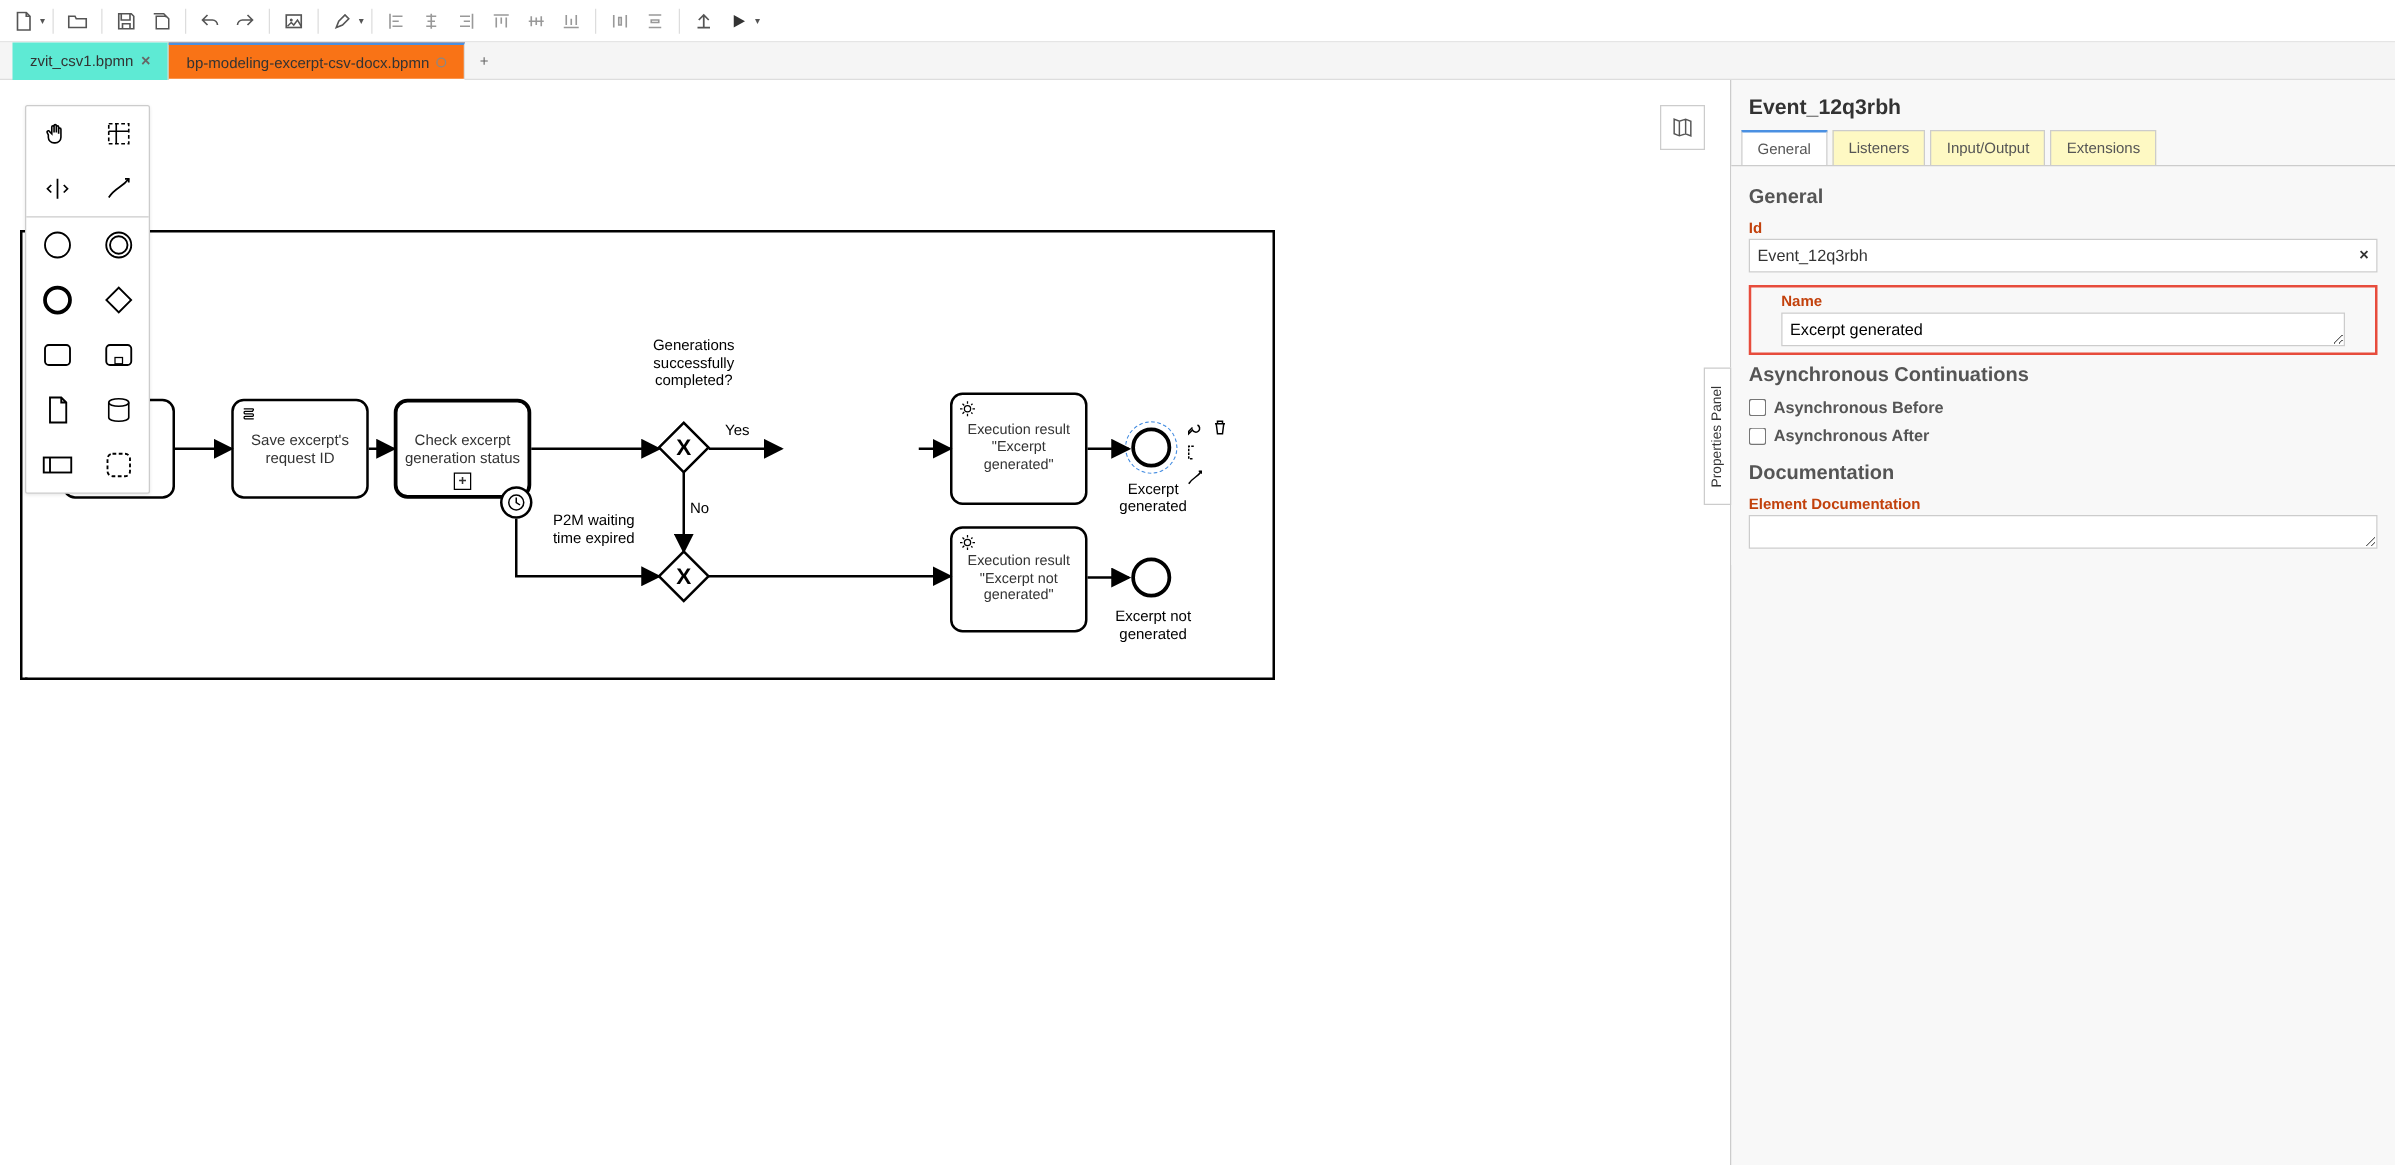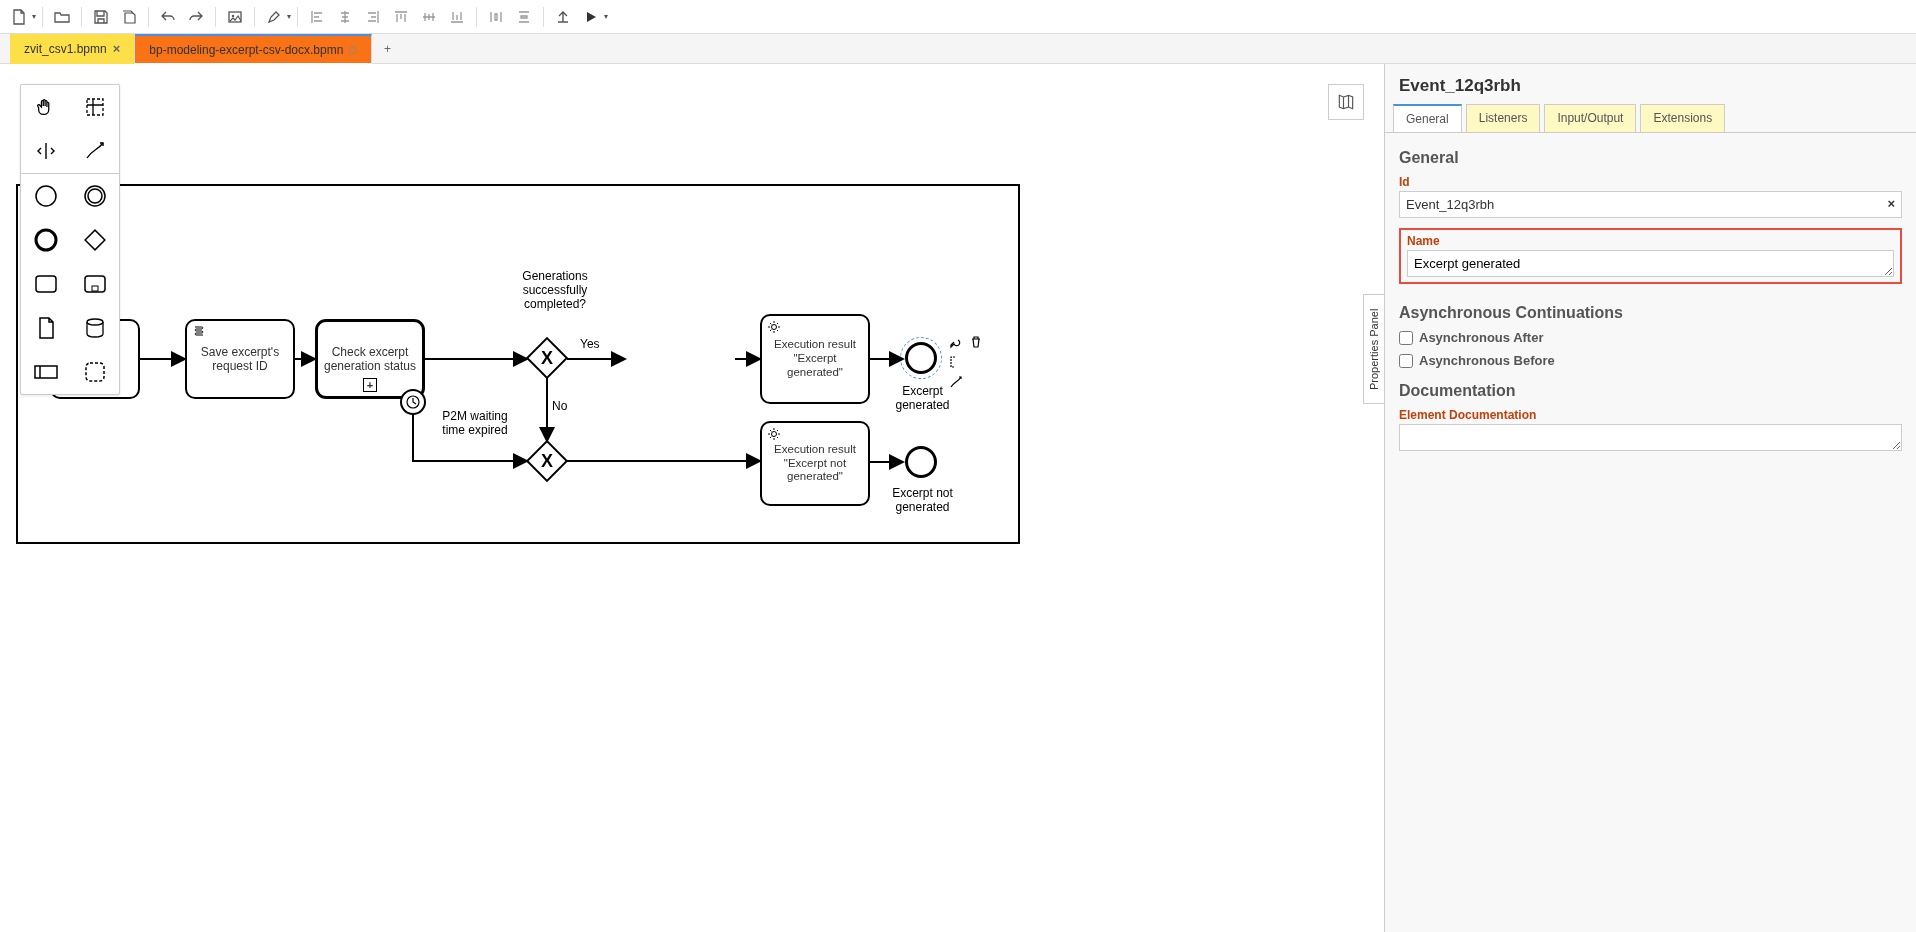--- a/index.html
+++ b/index.html
@@ -6,21 +6,21 @@
 body { font-size: 12px; color: #333; overflow: hidden; }
 
 
 .toolbar { display: flex; align-items: center; height: 34px; border-bottom: 1px solid #ddd; padding: 0 6px; gap: 2px; background: #fff; }
 .tb-btn { width: 26px; height: 26px; display:flex; align-items:center; justify-content:center; cursor:pointer; color:#555; border-radius:2px; }
 .tb-sep { width:1px; height:20px; background:#ddd; margin:0 4px;}
 .tb-caret { font-size:8px; margin-left:-2px; color:#555;}
 
 
 .tabs { display:flex; align-items:center; height:30px; background:#f5f5f5; border-bottom:1px solid #ddd; padding-left:10px; gap:0;}
-.tab { padding:0 14px; height:30px; display:flex; align-items:center; gap:6px; font-size:12px; color:#333; cursor:pointer; border-right:1px solid #ddd; background:#fde047;}
+.tab { padding:0 14px; height:30px; display:flex; align-items:center; gap:6px; font-size:12px; color:#333; cursor:pointer; border-right:1px solid #ddd; background:#5eead4;}
 .tab.active { background:#f97316; border-top:2px solid #4a90e2; border-bottom:1px solid #fff; margin-bottom:-1px; }
 .tab .close { color:#666; font-size:13px; font-weight:bold;}
 .tab .dirty { width:8px; height:8px; border:1px solid #888; border-radius:50%;}
 .tab-add { width:30px; text-align:center; cursor:pointer; color:#666;}
 
 
 .main { display:flex; height: calc(100vh - 64px); }
 .canvas-wrap { flex:1; position:relative; background:#fff;}
 .palette { position:absolute; left:20px; top:20px; width:100px; background:#fff; border:1px solid #ccc; border-radius:2px; z-index:10; box-shadow:0 1px 3px rgba(0,0,0,0.1);}
 .pal-row { display:flex; }
@@ -59,21 +59,21 @@
 .pp-header { padding:12px 14px 8px; font-size:17px; font-weight:bold; color:#333;}
 .pp-tabs { display:flex; gap:4px; padding:0 8px;}
 .pp-tab { padding:6px 12px; border:1px solid #ccc; background:#fef9c3; font-size:12px; cursor:pointer; color:#555;}
 .pp-tab.active { background:#fff; border-bottom:1px solid #fff; border-top:2px solid #4a90e2;}
 .pp-body { padding:10px 14px; border-top:1px solid #ccc; margin-top:-1px; background:#f8f8f8;}
 .pp-section-title { font-size:16px; font-weight:bold; color:#555; margin:6px 0 8px;}
 .pp-label { font-size:12px; font-weight:bold; color:#c2410c; margin-bottom:2px; display:block;}
 .pp-field { width:100%; border:1px solid #ccc; padding:5px 6px; font-size:13px; margin-bottom:10px; background:#fff; position:relative;}
 .pp-field .clear{ position:absolute; right:6px; top:4px; font-weight:bold; cursor:pointer;}
 .pp-textarea { width:100%; border:1px solid #ccc; padding:5px 6px; font-size:13px; resize:both; min-height:24px; background:#fff;}
-.pp-group-highlight { border:2px solid #e74c3c; padding:4px 6px 2px; margin-bottom:20px; }
+.pp-group-highlight { border:2px solid #e74c3c; padding:4px 24px 2px; margin-bottom:8px; }
 .pp-check { display:flex; align-items:center; gap:6px; margin:4px 0 8px; font-size:13px; font-weight:bold; color:#555;}
 .pp-check input{ width:14px; height:14px;}
 
 .timer { position:absolute; width:26px; height:26px; border:2px solid #000; border-radius:50%; background:#fff; display:flex; align-items:center; justify-content:center;}
 </style>
 </head>
 <body>
 
 <div class="toolbar">
   <div class="tb-btn">
@@ -431,25 +431,25 @@
       </div>
 
       <div class="pp-group-highlight">
         <label class="pp-label">Name</label>
         <textarea class="pp-textarea" rows="1" style="">Excerpt generated</textarea>
       </div>
 
       <div class="pp-section-title">Asynchronous Continuations</div>
       <label class="pp-check">
         <input type="checkbox" style="">
-        <span>Asynchronous After</span>
+        <span>Asynchronous Before</span>
       </label>
       <label class="pp-check">
         <input type="checkbox" style="">
-        <span>Asynchronous Before</span>
+        <span>Asynchronous After</span>
       </label>
 
       <div class="pp-section-title" style="margin-top:14px">Documentation</div>
       <label class="pp-label">Element Documentation</label>
       <textarea class="pp-textarea" rows="1" style=""></textarea>
     </div>
   </div>
 </div>
 
 </body></html>

